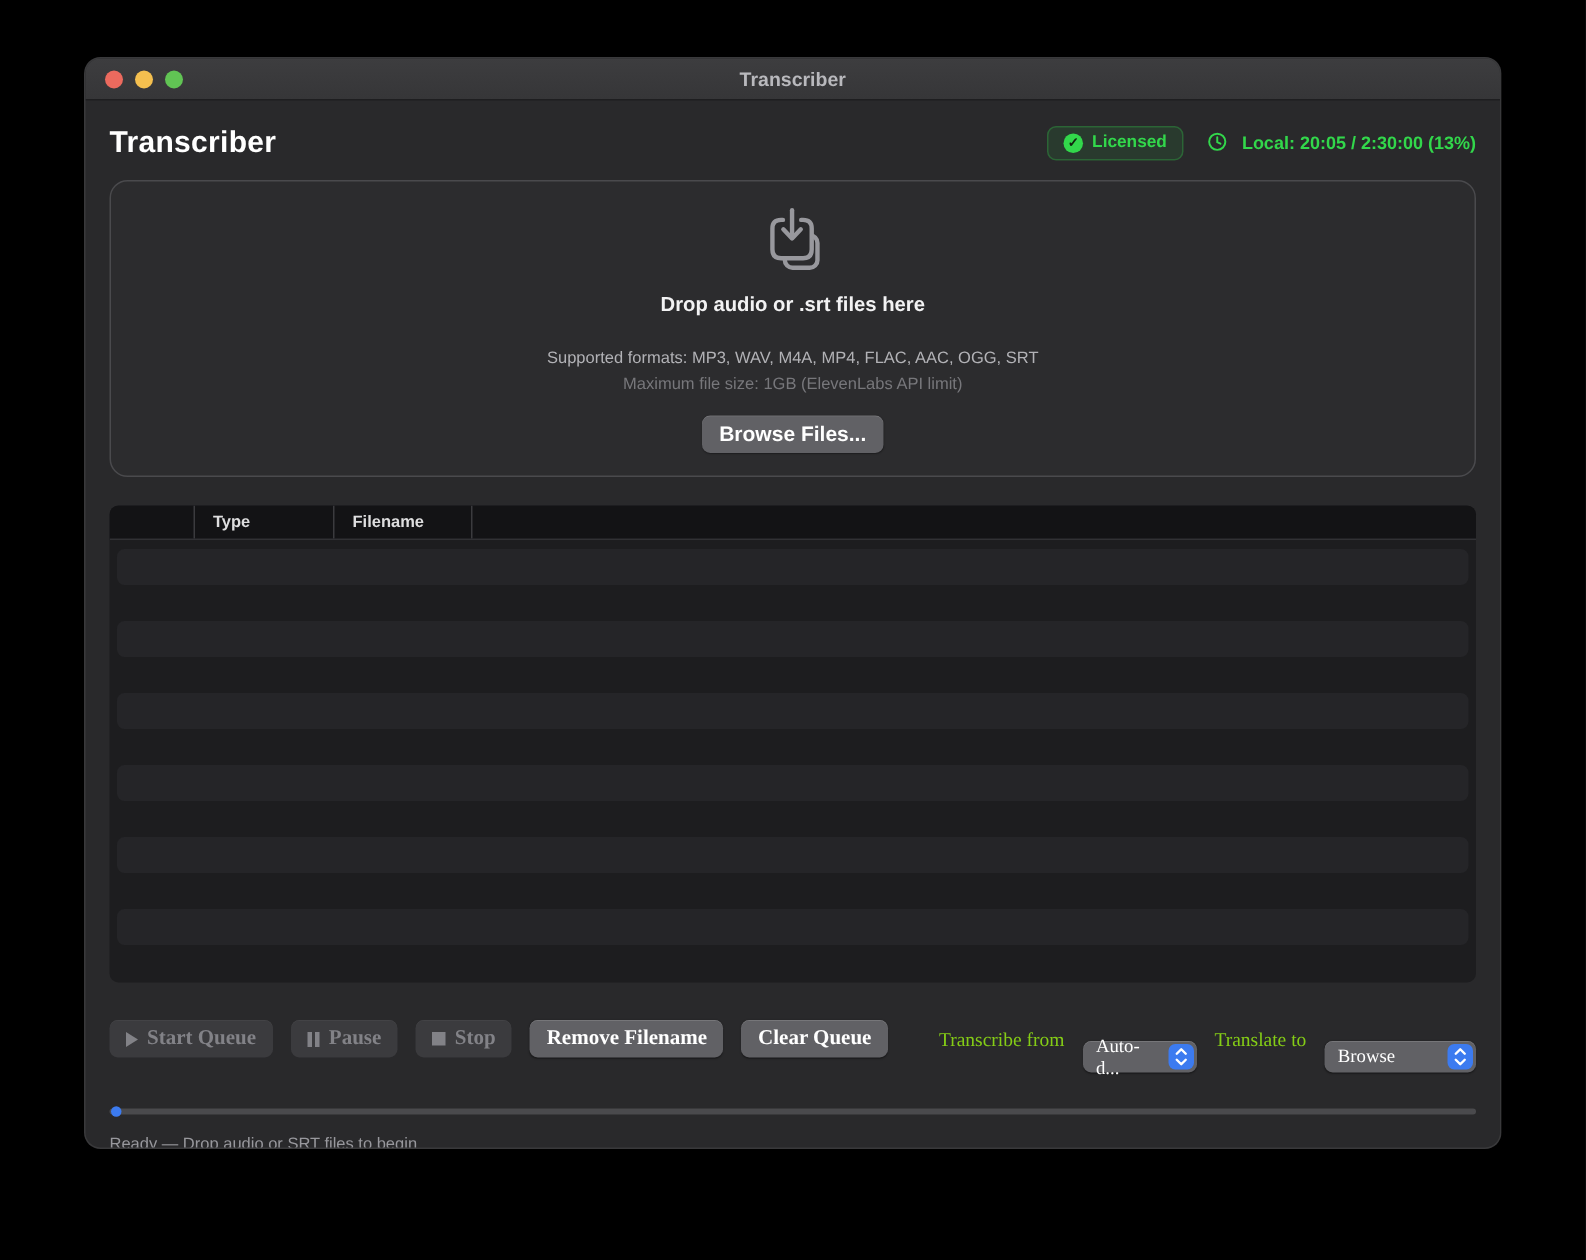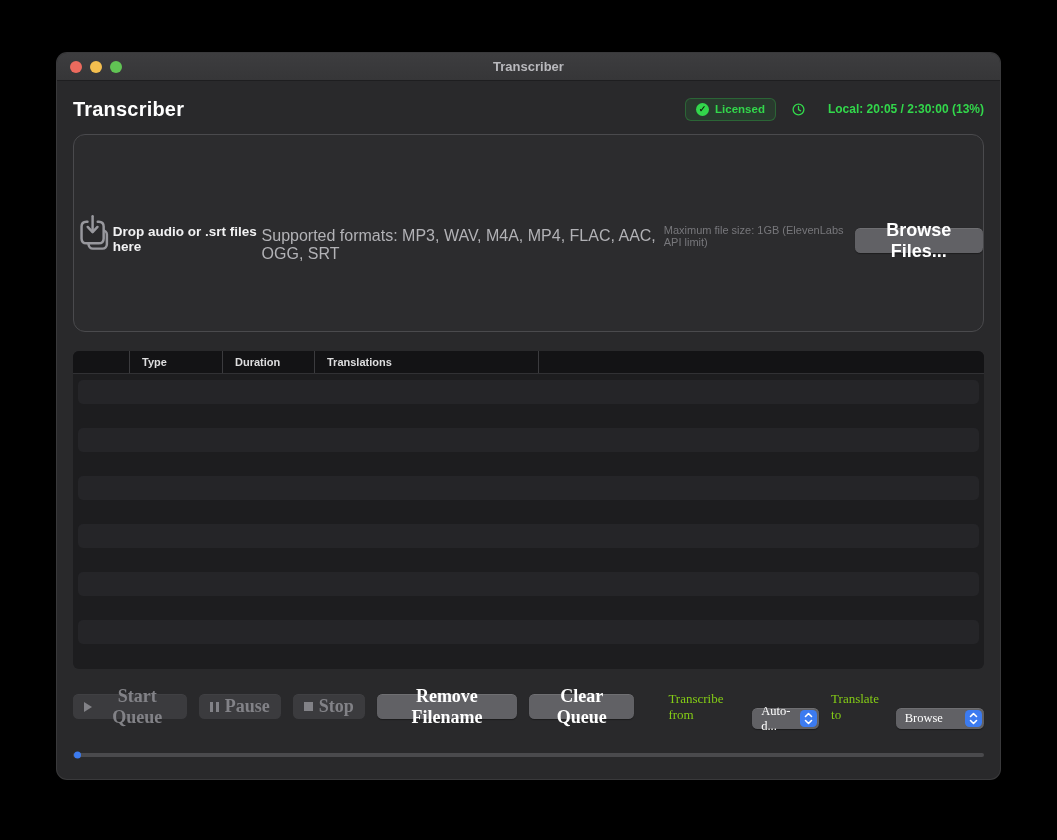--- a/index.html
+++ b/index.html
@@ -1,19 +1,19 @@
 <!DOCTYPE html>
 <html><head>
 <meta charset="utf-8">
 <style>
   * { margin:0; padding:0; box-sizing:border-box; }
   html,body { width:1057px; height:840px; background:#000; font-family:"Liberation Sans", sans-serif; -webkit-font-smoothing:antialiased; }
 
   .window {
-    position:absolute; left:56px; top:52px; width:945px; height:728px;
+    position:absolute; left:56px; top:38px; width:945px; height:728px;
     background:#29292b; border-radius:11px; overflow:hidden;
     box-shadow:0 18px 50px rgba(0,0,0,.7); border:1px solid rgba(255,255,255,.08);
   }
 
   
   .titlebar {
     position:relative; height:28px; background:linear-gradient(#3d3d3f,#363638);
     border-bottom:1px solid #1e1e20; display:flex; align-items:center; justify-content:center;
   }
   .titlebar-title { font-size:13px; font-weight:bold; color:#b9b9bd; }
@@ -27,34 +27,34 @@
   .app-header { margin-top:15px; height:26px; display:flex; align-items:center; justify-content:space-between; }
   .app-title { font-size:20px; font-weight:bold; color:#ffffff; letter-spacing:.2px; }
   .header-right { display:flex; align-items:center; gap:16px; }
   .licensed-badge {
     display:flex; align-items:center; gap:6px; padding:4px 10px; border-radius:6px;
     background:rgba(50,215,75,.10); border:1px solid rgba(50,215,75,.28);
   }
   .licensed-badge .seal { width:13px; height:13px; border-radius:50%; background:#32d74b;
     display:flex; align-items:center; justify-content:center; font-size:9px; font-weight:bold; color:#12230f; }
   .licensed-badge .txt { font-size:11.5px; font-weight:bold; color:#32d74b; }
-  .usage { display:flex; align-items:center; gap:23px; font-size:12px; font-weight:bold; color:#32d74b; }
+  .usage { display:flex; align-items:flex-start; gap:10px; font-size:12px; font-weight:bold; color:#32d74b; }
 
   
   .dropzone {
     margin-top:12px; height:198px; border:1px solid #4a4a4d; border-radius:12px;
     background:rgba(255,255,255,.015);
-    display:flex; flex-direction:row; align-items:center; justify-content:center;
+    display:flex; flex-direction:column; align-items:center; justify-content:center;
   }
   .dz-title { margin-top:12px; font-size:13.5px; font-weight:bold; color:#f2f2f3; }
-  .dz-formats { margin-top:23px; font-size:16px; color:#b2b2b6; }
+  .dz-formats { margin-top:23px; font-size:11px; color:#b2b2b6; }
   .dz-max { margin-top:5px; font-size:11px; color:#77777b; }
   .btn {
     height:25px; padding:0 11px; border-radius:5.5px; border:none; background:#616165;
-    color:#fff; font-size:18px; font-weight:600; font-family:inherit;
+    color:#fff; font-size:14px; font-weight:600; font-family:inherit;
     display:inline-flex; align-items:center; gap:6px;
     box-shadow:inset 0 .5px 0 rgba(255,255,255,.18), 0 .5px 1px rgba(0,0,0,.35);
   }
   .dz-browse { margin-top:15px; }
 
   
   .table {
     margin-top:19px; height:318px; background:#1d1d1f; border-radius:6px; overflow:hidden; position:relative;
   }
   .thead { display:flex; height:23px; background:#131315; border-bottom:1px solid #313134; }
@@ -130,22 +130,21 @@
       <div class="dz-title">Drop audio or .srt files here</div>
       <div class="dz-formats">Supported formats: MP3, WAV, M4A, MP4, FLAC, AAC, OGG, SRT</div>
       <div class="dz-max">Maximum file size: 1GB (ElevenLabs API limit)</div>
       <button class="btn dz-browse">Browse Files...</button>
     </div>
 
     <div class="table">
       <div class="thead" id="thead">
           <div class="th" style="width: 57px;"></div>
           <div class="th" style="width: 93px;">Type</div>
-          <div class="th" style="width: 92px;">Duration</div>
-          <div class="th" style="width: 224px;">Translations</div>
+          <div class="th" style="width: 92px;">Filename</div>
           <div class="th" style="width: 10px; border-right: none;"></div>
         </div>
       <div class="tbody" id="tbody">
           <div class="stripe" style="top: 6px;"></div>
           <div class="stripe" style="top: 54px;"></div>
           <div class="stripe" style="top: 102px;"></div>
           <div class="stripe" style="top: 150px;"></div>
           <div class="stripe" style="top: 198px;"></div>
           <div class="stripe" style="top: 246px;"></div>
         </div>
@@ -189,15 +188,16 @@
             <path d="M1.5 4.5 L4.5 1.5 L7.5 4.5" fill="none" stroke="#fff" stroke-width="1.6" stroke-linecap="round" stroke-linejoin="round"></path>
             <path d="M1.5 8.5 L4.5 11.5 L7.5 8.5" fill="none" stroke="#fff" stroke-width="1.6" stroke-linecap="round" stroke-linejoin="round"></path>
           </svg>
         </span>
       </div>
     </div>
 
     <div class="progress-track">
       <span class="progress-dot"></span>
     </div>
+    <div class="status-text">Ready — Drop audio or SRT files to begin</div>
 
   </div>
 </div>
 
 </body></html>

